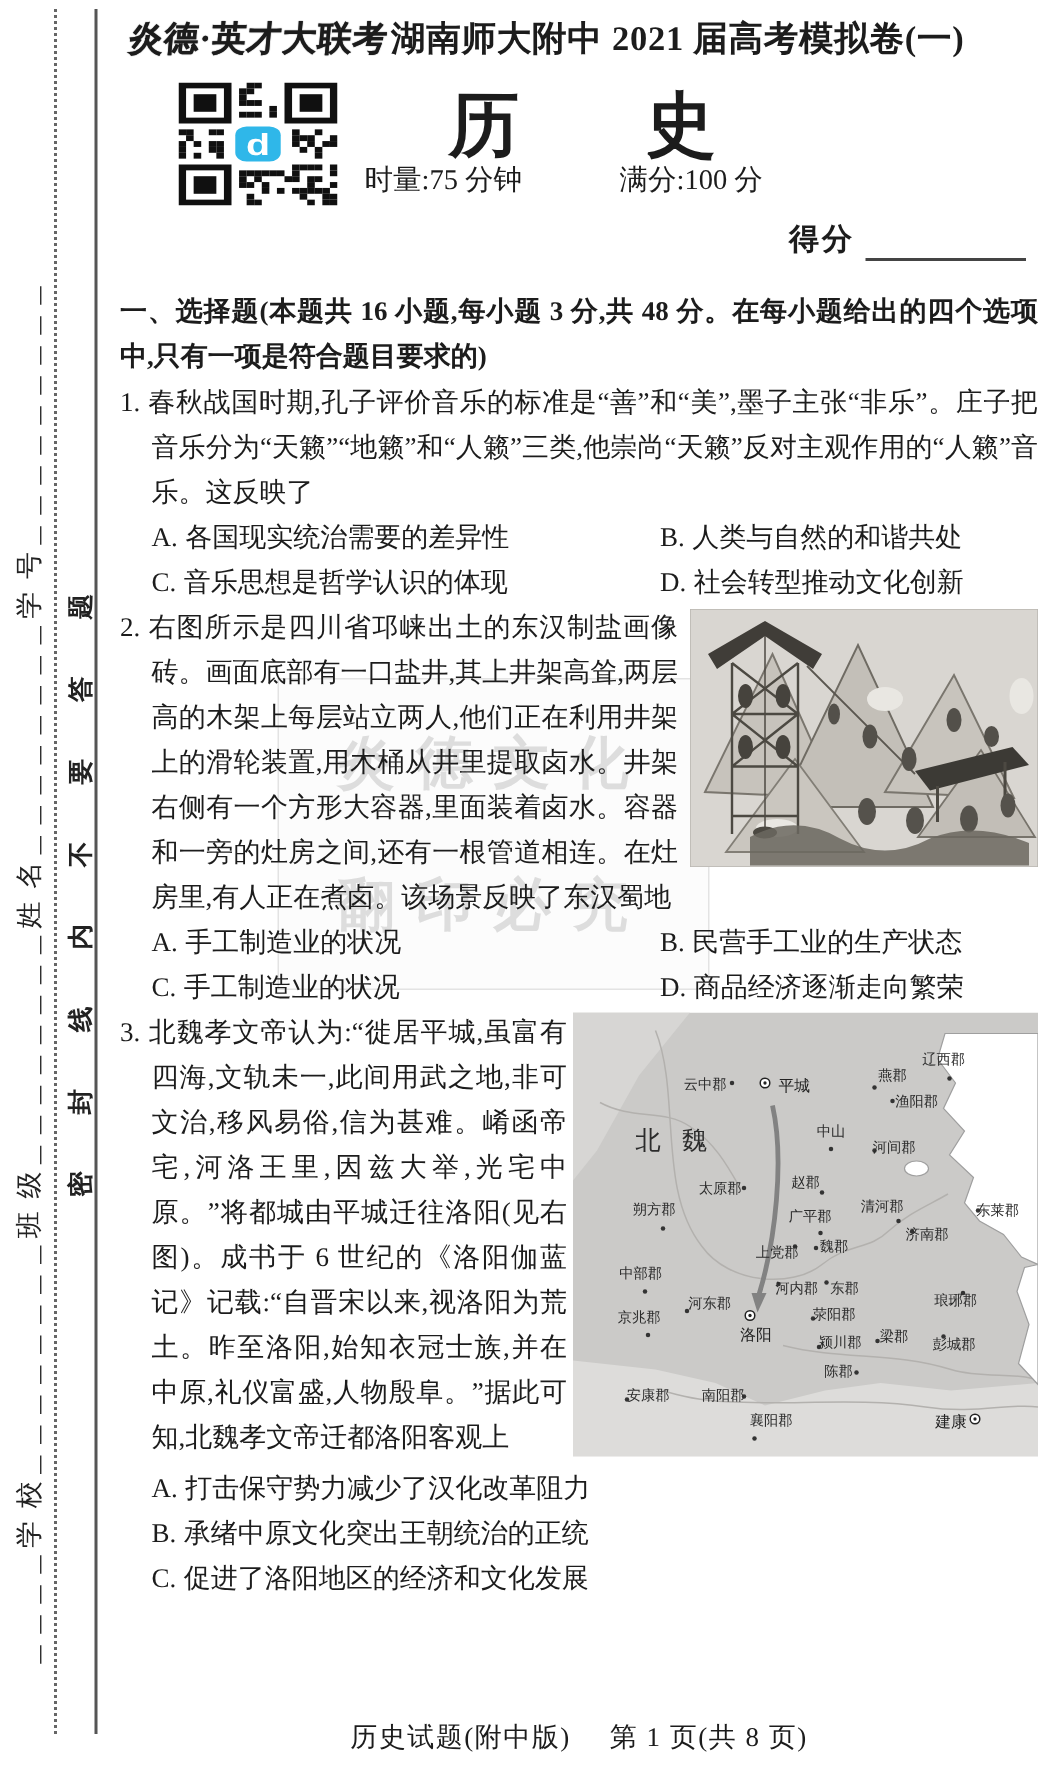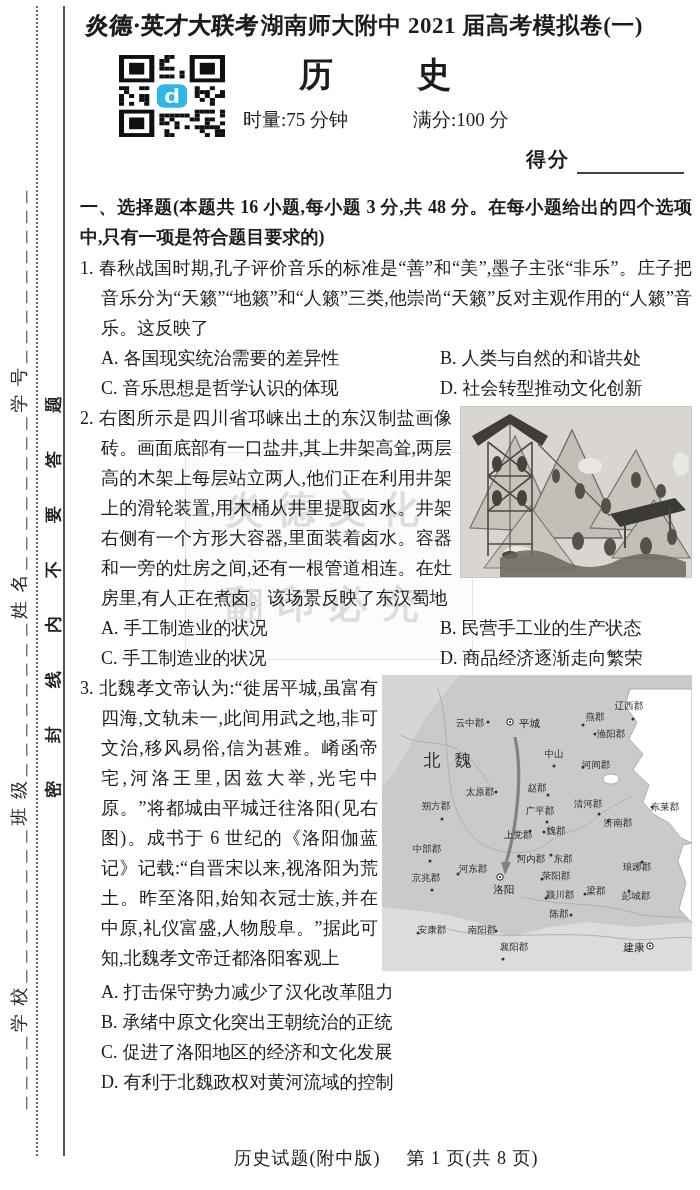--- a/index.html
+++ b/index.html
@@ -10,21 +10,21 @@
   .v-strip{position:absolute;transform-origin:0 0;transform:rotate(-90deg);white-space:nowrap;color:#222;}
   .fields-strip{left:7px;top:1112px;font-size:18px;letter-spacing:2px;}
   .seal-strip{left:42px;top:798px;font-size:17px;letter-spacing:38px;font-weight:600;}
   .line-dotted{position:absolute;left:36px;top:6px;height:1150px;width:0;border-left:2px dotted #666;}
   .line-solid{position:absolute;left:63px;top:6px;height:1150px;width:0;border-left:2px solid #555;}
 
   
   .exam-title{position:absolute;left:86px;top:10px;font-size:23px;font-weight:700;white-space:nowrap;letter-spacing:.5px;}
   .logo-part{display:inline-block;transform:skewX(-5deg);font-weight:900;text-shadow:0 0 .7px currentColor;margin-right:2px;}
   .qr-host{position:absolute;left:119px;top:55px;width:106px;height:82px;}
-  .subject{position:absolute;left:299px;top:52px;font-size:34px;font-weight:700;white-space:nowrap;
+  .subject{position:absolute;left:299px;top:52px;font-size:47px;font-weight:700;white-space:nowrap;
            font-family:"Liberation Sans","DejaVu Sans",sans-serif;letter-spacing:84px;}
   .meta{position:absolute;top:107px;font-size:19px;text-align:right;}
   .duration{left:243px;}
   .fullscore{left:413px;}
   .score-label{position:absolute;left:526px;top:146px;font-size:20px;font-weight:700;letter-spacing:2px;
                font-family:"Liberation Sans","DejaVu Sans",sans-serif;}
   .score-line{position:absolute;left:577px;top:150px;width:107px;height:22px;border-bottom:2px solid #444;}
 
   
   .watermark{position:absolute;left:185px;top:452px;width:254px;height:190px;border:1px solid #e3e3e3;
@@ -318,21 +318,20 @@
             <text x="122" y="218" font-size="10.5" text-anchor="middle" fill="#222" font-family="'Liberation Serif',serif">洛阳</text>
             <circle cx="268" cy="271" r="3.2" fill="#fff" stroke="#222" stroke-width="1"></circle>
             <circle cx="268" cy="271" r="1.1" fill="#222"></circle>
             <text x="252" y="276" font-size="10.5" text-anchor="middle" fill="#222" font-family="'Liberation Serif',serif">建康</text>
           </svg>
         </span><span class="qnum">3.</span><span>北魏孝文帝认为:“徙居平城,虽富有四海,文轨未一,此间用武之地,非可文治,移风易俗,信为甚难。崤函帝宅,河洛王里,因兹大举,光宅中原。”将都城由平城迁往洛阳(见右图)。成书于 6 世纪的《洛阳伽蓝记》记载:“自晋宋以来,视洛阳为荒土。昨至洛阳,始知衣冠士族,并在中原,礼仪富盛,人物殷阜。”据此可知,北魏孝文帝迁都洛阳客观上</span></p>
     <div class="opts clr">
       <span class="opt-line"><span class="ol">A.</span><span>打击保守势力减少了汉化改革阻力</span></span>
       <span class="opt-line"><span class="ol">B.</span><span>承绪中原文化突出王朝统治的正统</span></span>
       <span class="opt-line"><span class="ol">C.</span><span>促进了洛阳地区的经济和文化发展</span></span>
-      <span class="opt-line"><span class="ol">D.</span><span>有利于北魏政权对黄河流域的控制</span></span>
     </div>
   </div>
 
   <div class="footer">
     <span class="fdoc">历史试题(附中版)</span><span>第 1 页(共 8 页)</span>
   </div>
 
 </div>
 
 </body></html>

